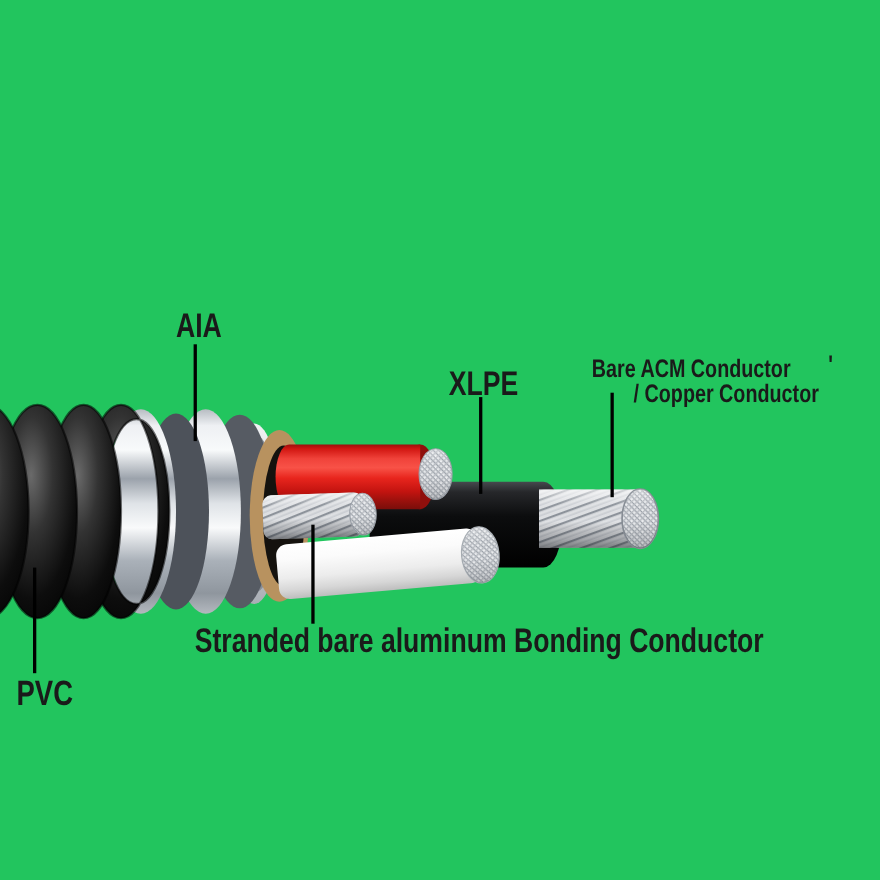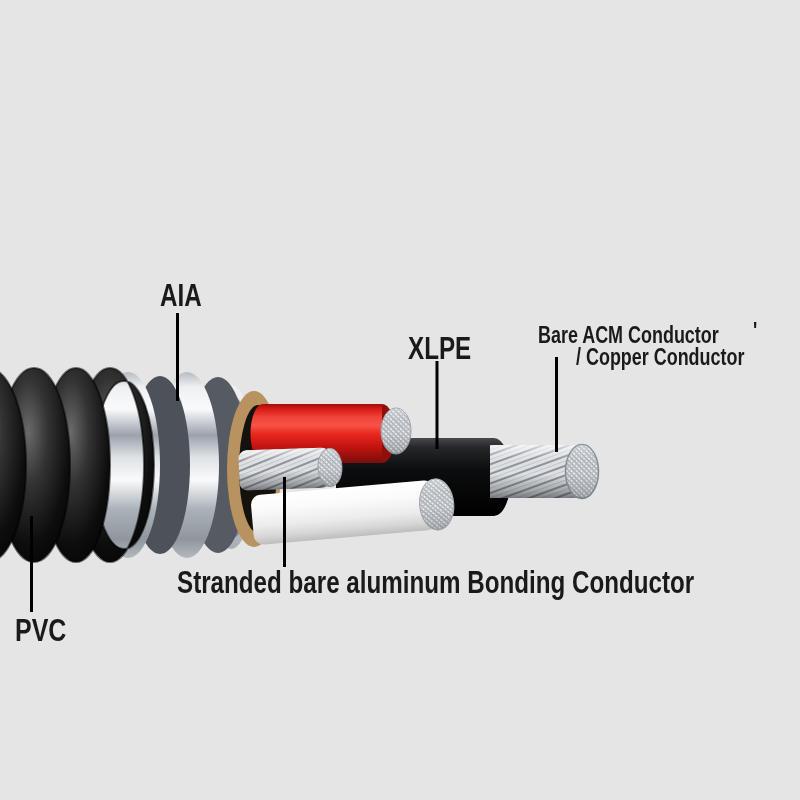--- a/index.html
+++ b/index.html
@@ -1,16 +1,16 @@
 <!DOCTYPE html>
 <html><head>
 <meta charset="utf-8">
 <style>
   html,body{margin:0;padding:0;background:#fff;}
-  #stage{position:relative;width:800px;height:800px;background:#e5e5e5;overflow:hidden;
+  #stage{position:relative;width:800px;height:800px;background:#22c55e;overflow:hidden;
          font-family:"Liberation Sans",sans-serif;}
   #cable-svg{position:absolute;left:0;top:0;}
   .lbl{position:absolute;font-weight:700;color:#1a1a1a;line-height:1;white-space:nowrap;
        transform:scaleX(0.78);transform-origin:left top;letter-spacing:0px;}
   #lbl-aia{left:160px;top:280px;font-size:31px;}
   #lbl-xlpe{left:408px;top:333px;font-size:31px;}
   #lbl-acm1{left:538px;top:324px;font-size:23px;}
   #lbl-acm2{left:576px;top:346px;font-size:23px;}
   #lbl-mark{left:753px;top:320px;font-size:23px;}
   #lbl-bond{left:177px;top:567px;font-size:31px;}

